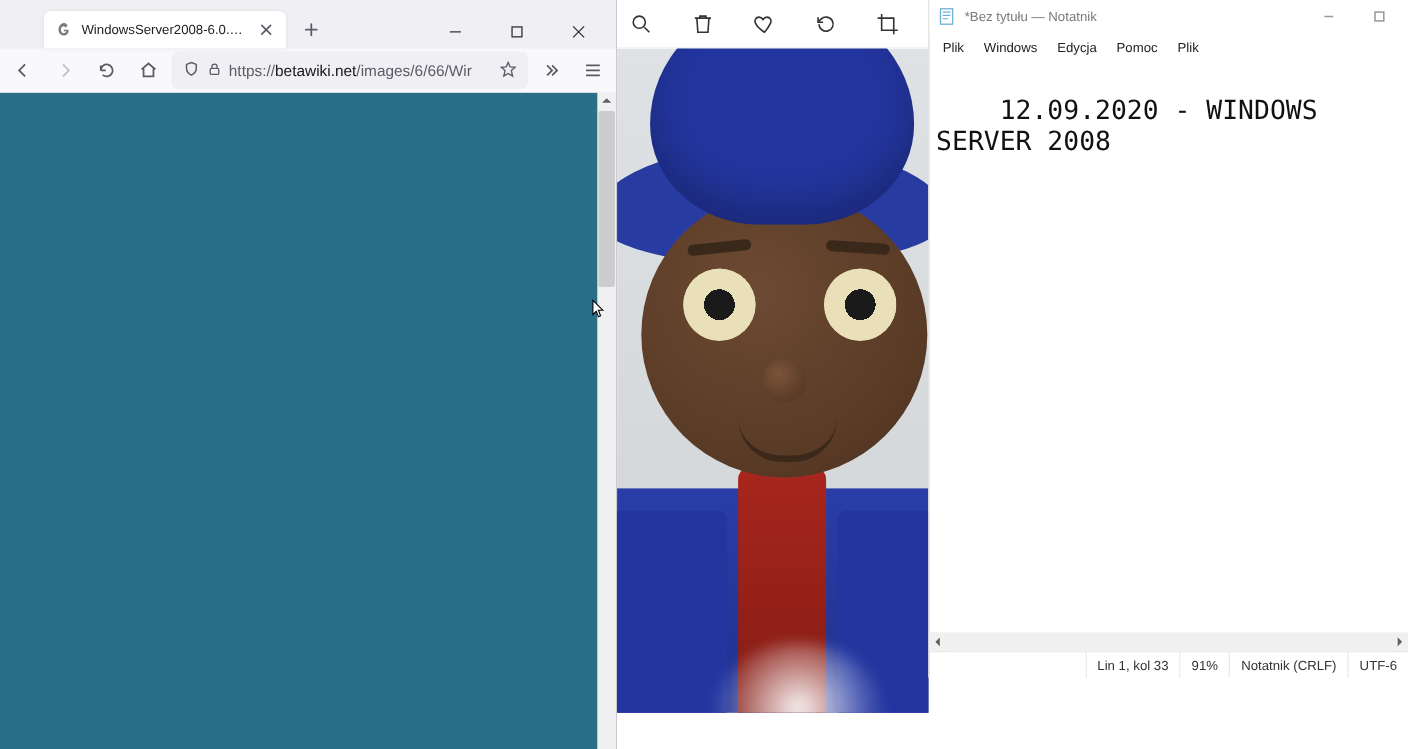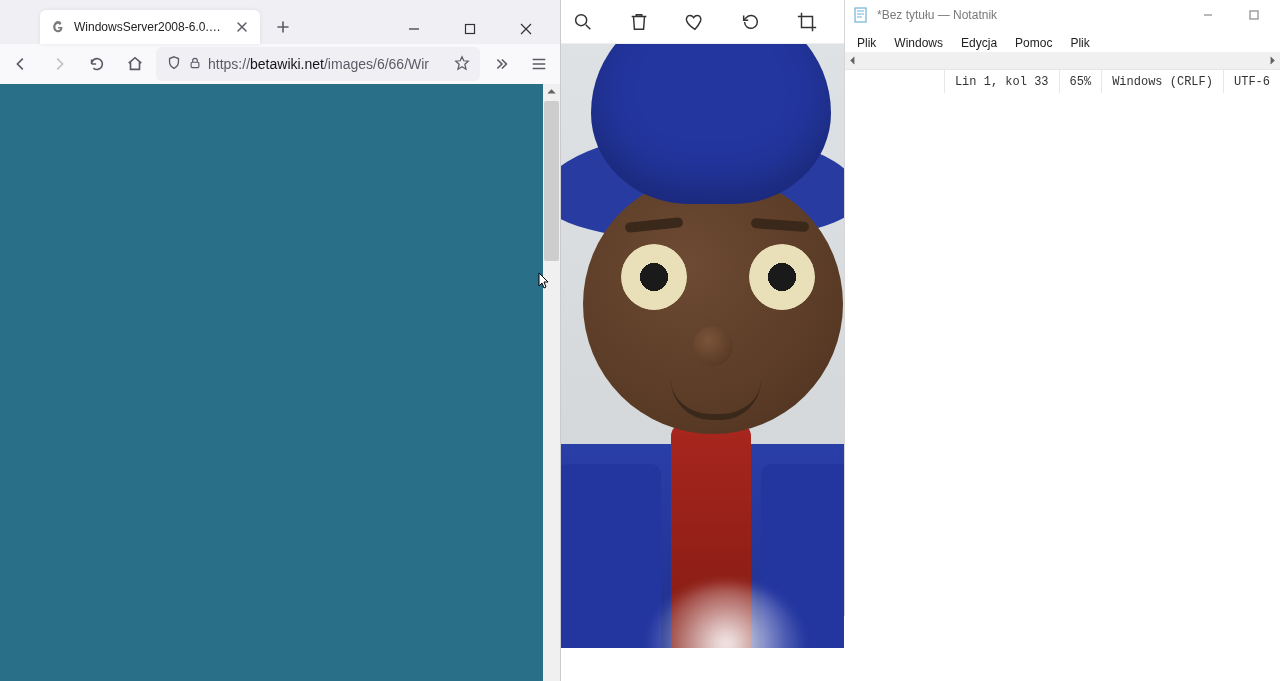--- a/index.html
+++ b/index.html
@@ -71,21 +71,21 @@
     .np-title .np-icon{width:16px;height:16px;margin-right:8px;}
     .np-title-text{font-size:12px;color:#7a7a7a;}
     .np-wincontrols{position:absolute;right:4px;top:0;height:30px;display:flex;align-items:center;gap:2px;}
     .np-winbtn{width:44px;height:22px;display:flex;align-items:center;justify-content:center;}
     .np-winbtn svg{width:10px;height:10px;stroke:#9a9a9a;fill:none;stroke-width:1.4;}
     .np-menu{height:22px;display:flex;align-items:flex-end;gap:6px;padding:0 6px;font-size:12px;color:#222;}
     .np-menu span{padding:2px 6px;}
     .np-editor{flex:1;padding:6px 6px;font-family:Consolas, monospace;font-size:24px;color:#111;white-space:pre-wrap;overflow:hidden;position:relative;}
     .np-hscroll{height:17px;background:#f5f5f5;display:flex;align-items:center;}
     .np-status{height:24px;border-top:1px solid #e6e6e6;display:flex;align-items:center;font-size:12px;color:#333;}
-    .np-status .cell{padding:0 10px;border-left:1px solid #e6e6e6;height:100%;display:flex;align-items:center;font-family:Liberation Mono, monospace;}
+    .np-status .cell{padding:0 10px;border-left:1px solid #e6e6e6;height:100%;display:flex;align-items:center;}
     .np-status .spacer{flex:1;}
 
     
     .cursor{position:absolute;left:538px;top:272px;width:12px;height:18px;z-index:50;}
   </style>
 </head>
 <body>
 
 <div class="firefox">
   <div class="ff-titlebar">
@@ -264,37 +264,40 @@
         </div>
     </div>
   </div>
   <div class="np-menu">
     <span>Plik</span>
     <span>Windows</span>
     <span>Edycja</span>
     <span>Pomoc</span>
     <span>Plik</span>
   </div>
+  <div class="np-editor">
+    <span>12.09.2020 - WINDOWS SERVER 2008</span>
+  </div>
   <div class="np-hscroll">
     <div class="hscroll-btn">
         <svg viewBox="0 0 10 10">
           <path d="M6 1L2 5l4 4"></path>
         </svg>
       </div>
     <div class="hscroll-track"></div>
     <div class="hscroll-btn">
         <svg viewBox="0 0 10 10">
           <path d="M4 1l4 4-4 4"></path>
         </svg>
       </div>
   </div>
   <div class="np-status">
     <div class="spacer"></div>
     <div class="cell">Lin 1, kol 33</div>
-    <div class="cell">65%</div>
-    <div class="cell">Windows (CRLF)</div>
+    <div class="cell">91%</div>
+    <div class="cell">Notatnik (CRLF)</div>
     <div class="cell">UTF-6</div>
   </div>
 </div>
 
 <svg class="cursor" viewBox="0 0 12 18">
     <path d="M1 1l0 13 3-3 2 5 2-1-2-5 4 0z" fill="#fff" stroke="#000" stroke-width="1"></path>
   </svg>
 
 </body></html>

